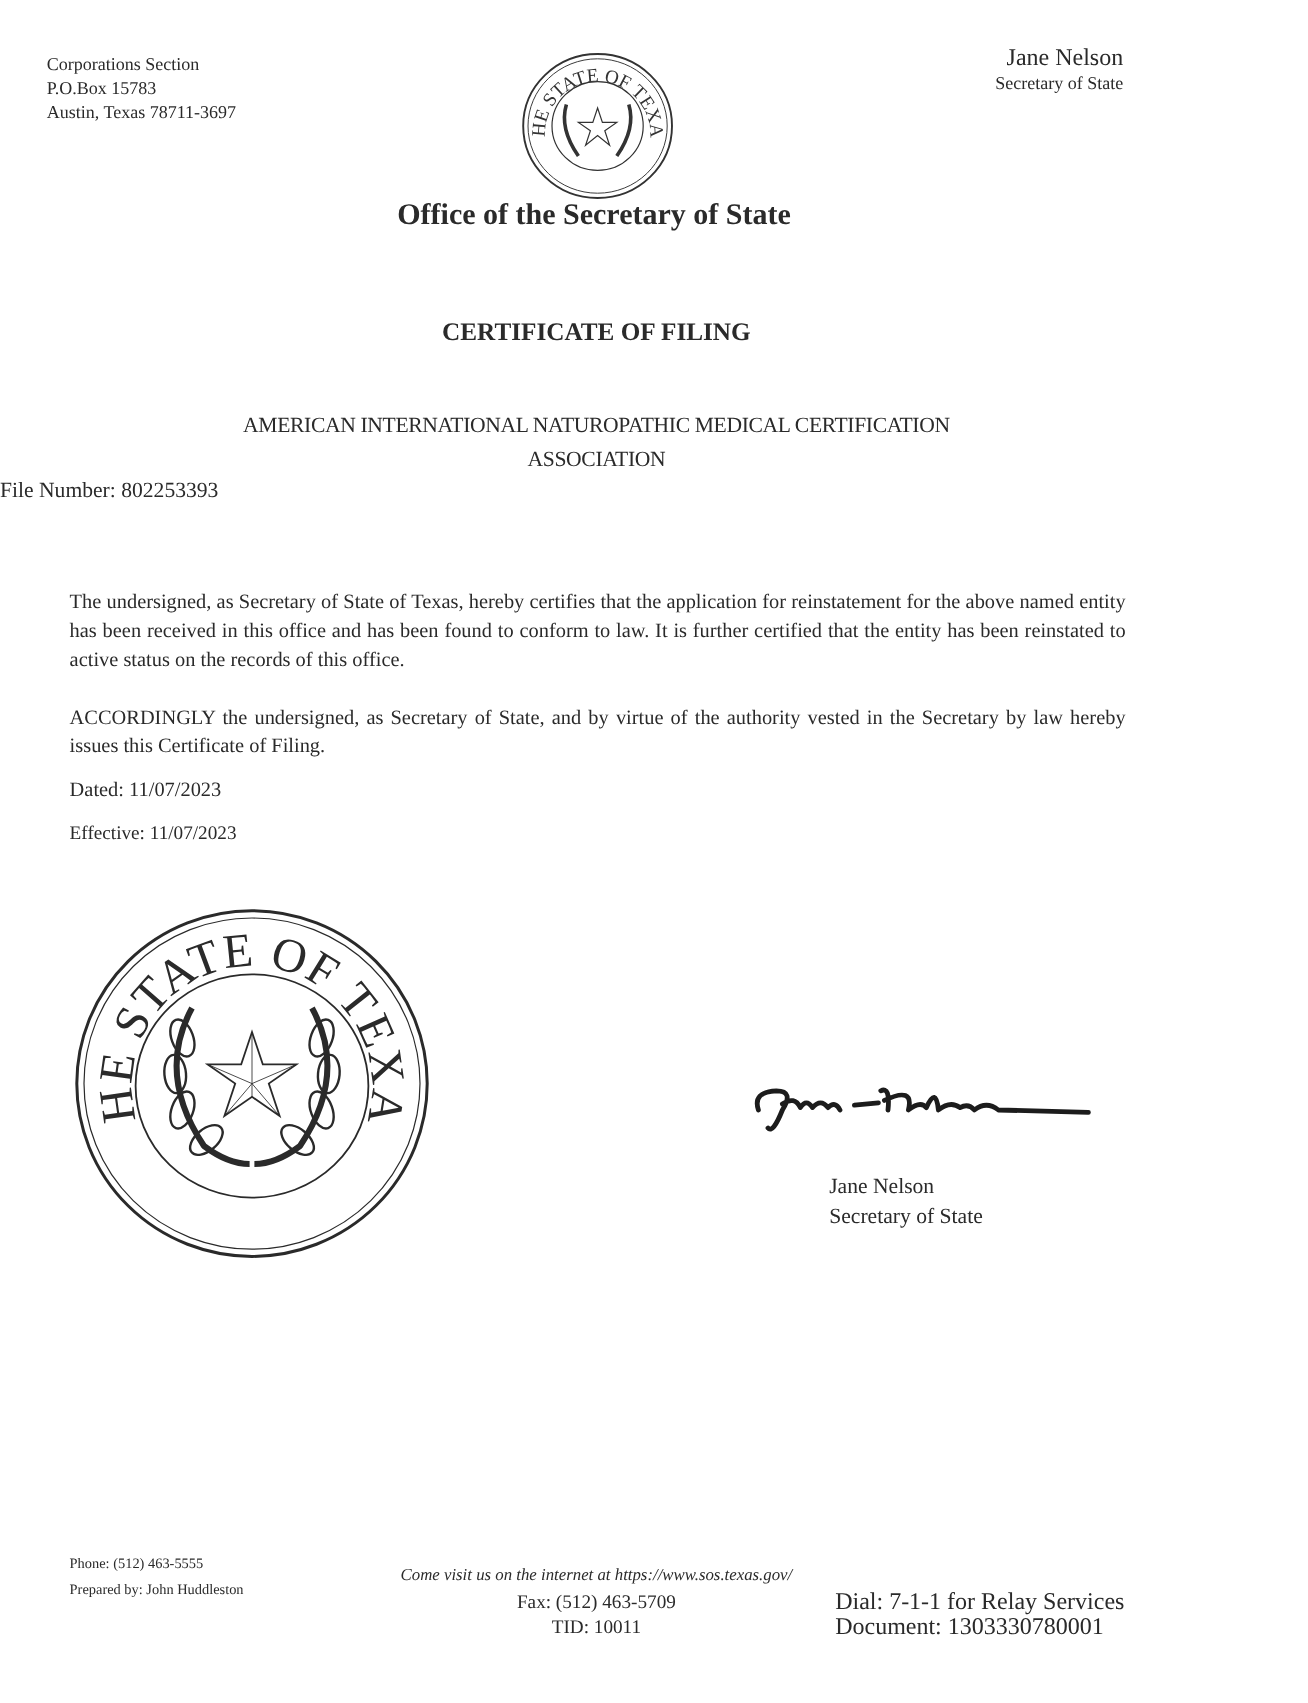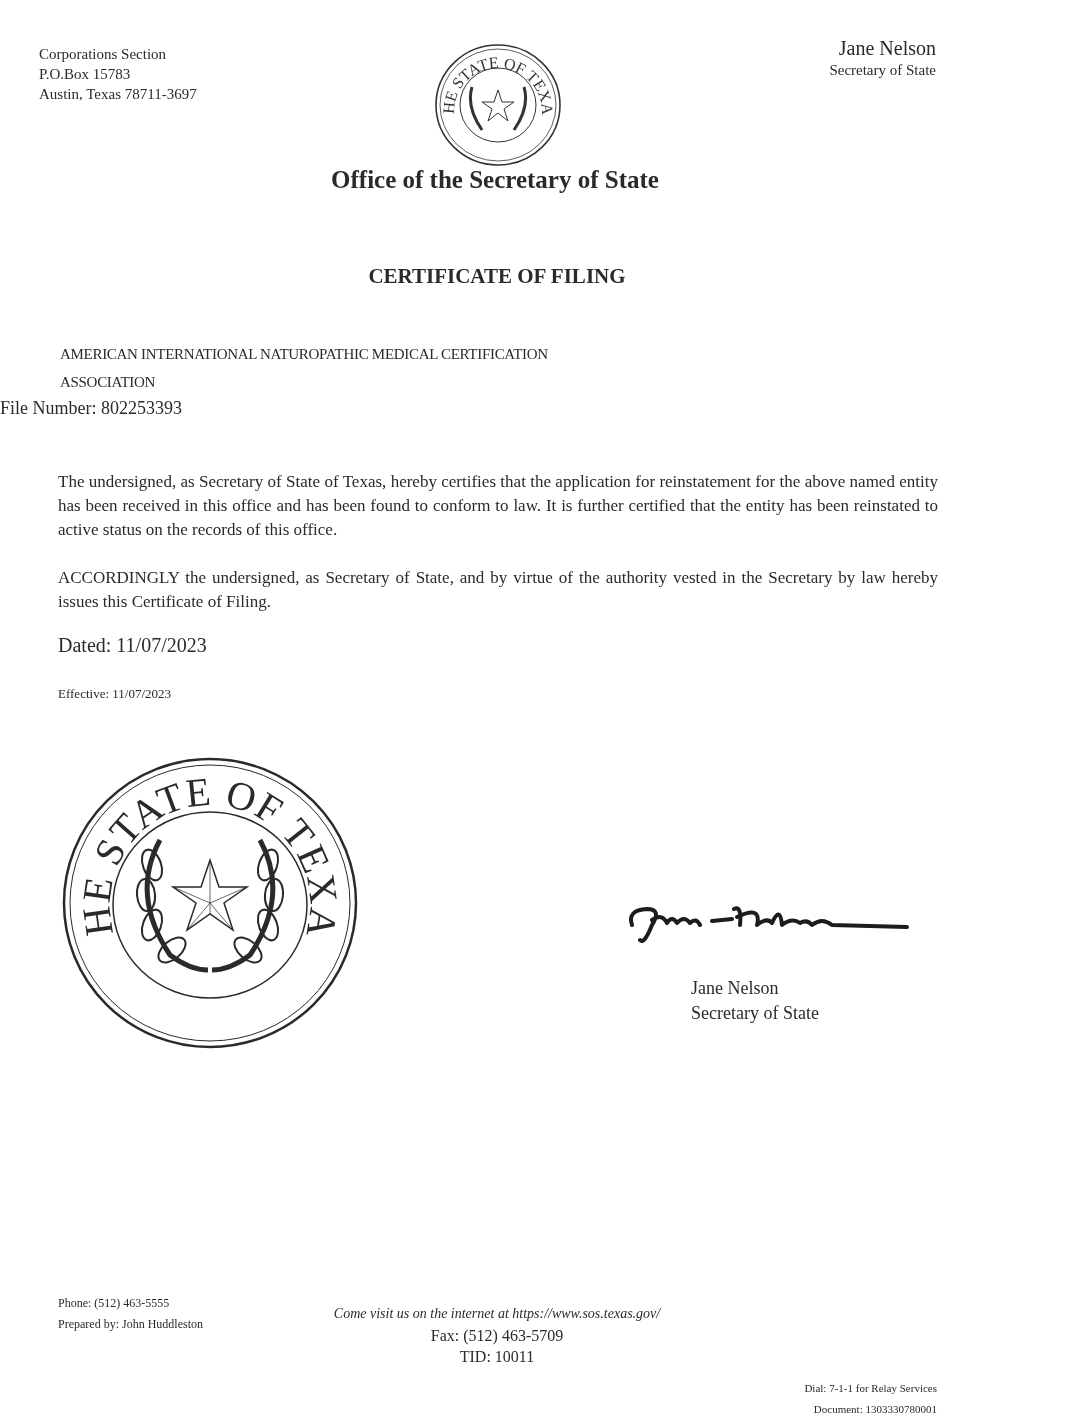--- a/index.html
+++ b/index.html
@@ -8,34 +8,34 @@
     font-family: "Liberation Serif", "DejaVu Serif", serif; color: #2a2a2a; overflow: hidden;
   }
   .abs { position: absolute; }
   .addr { left: 39px; top: 44px; font-size: 15px; line-height: 20px; }
   .sec-top { right: 154px; top: 36px; text-align: right; }
   .sec-top .name { font-size: 20px; line-height: 24px; }
   .sec-top .title { font-size: 15px; line-height: 20px; }
   .seal-small { left: 432px; top: 42px; width: 132px; height: 126px; }
   .office { left: 0; width: 990px; top: 166px; text-align: center; font-size: 25px; font-weight: bold; }
   .cert { left: 0; width: 994px; top: 262px; text-align: center; font-size: 21px; font-weight: bold; line-height: 28px; }
-  .entity { left: 60px; width: 874px; top: 340px; text-align: left; font-size: 15px; line-height: 28px; letter-spacing: -0.3px; }
+  .entity { left: 60px; width: 874px; top: 340px; text-align: center; font-size: 18px; line-height: 28px; letter-spacing: -0.3px; }
   .fileno { left: 0; width: 994px; top: 398px; text-align: left; font-size: 18px; }
-  .para { left: 58px; width: 880px; font-size: 17px; line-height: 24px; text-align: justify; }
+  .para { left: 58px; width: 880px; font-size: 17px; line-height: 24px; text-align: justify; margin-top: 20px; }
   .p1 { top: 470px; }
   .p2 { top: 566px; }
-  .dated { left: 58px; top: 634px; font-size: 20px; }
-  .eff { left: 58px; top: 686px; font-size: 13px; }
+  .dated { left: 58px; top: 648px; font-size: 17px; }
+  .eff { left: 58px; top: 686px; font-size: 16px; }
   .seal-big { left: 60px; top: 755px; width: 300px; height: 295px; }
   .sig { left: 622px; top: 895px; width: 290px; height: 60px; }
   .signer { left: 691px; top: 976px; font-size: 18px; line-height: 25px; }
   .footer-web { left: 0; width: 994px; top: 1306px; text-align: center; font-size: 14px; font-style: italic; }
   .foot-left { left: 58px; top: 1293px; font-size: 12px; line-height: 21px; }
   .foot-mid { left: 0; width: 994px; top: 1325px; text-align: center; font-size: 16px; line-height: 21px; }
-  .foot-right { right: 153px; top: 1378px; text-align: right; font-size: 11px; line-height: 21px; }
+  .foot-right { right: 153px; top: 1325px; font-size: 20px; line-height: 21px; }
   .line { display: block; }
 </style>
 </head>
 <body>
 
 <div class="abs addr">
   <span class="line">Corporations Section</span>
   <span class="line">P.O.Box 15783</span>
   <span class="line">Austin, Texas 78711-3697</span>
 </div>

